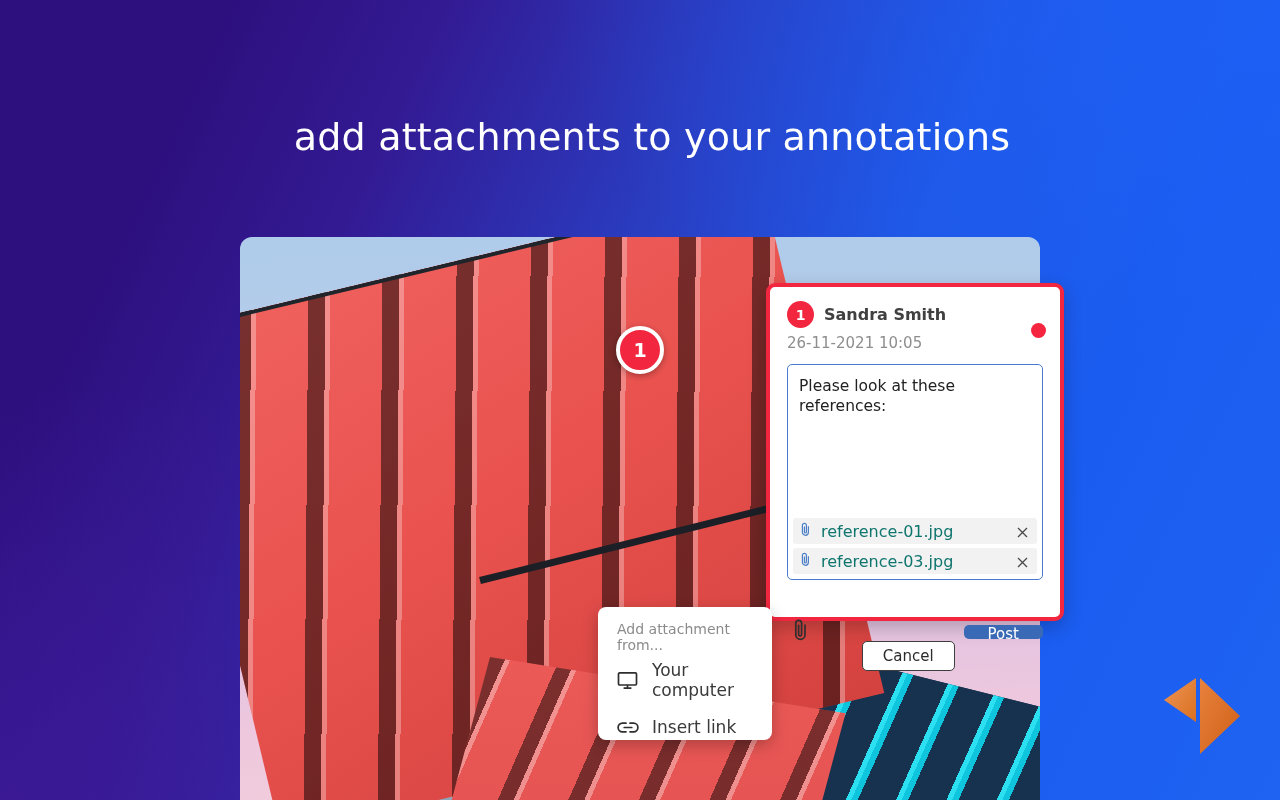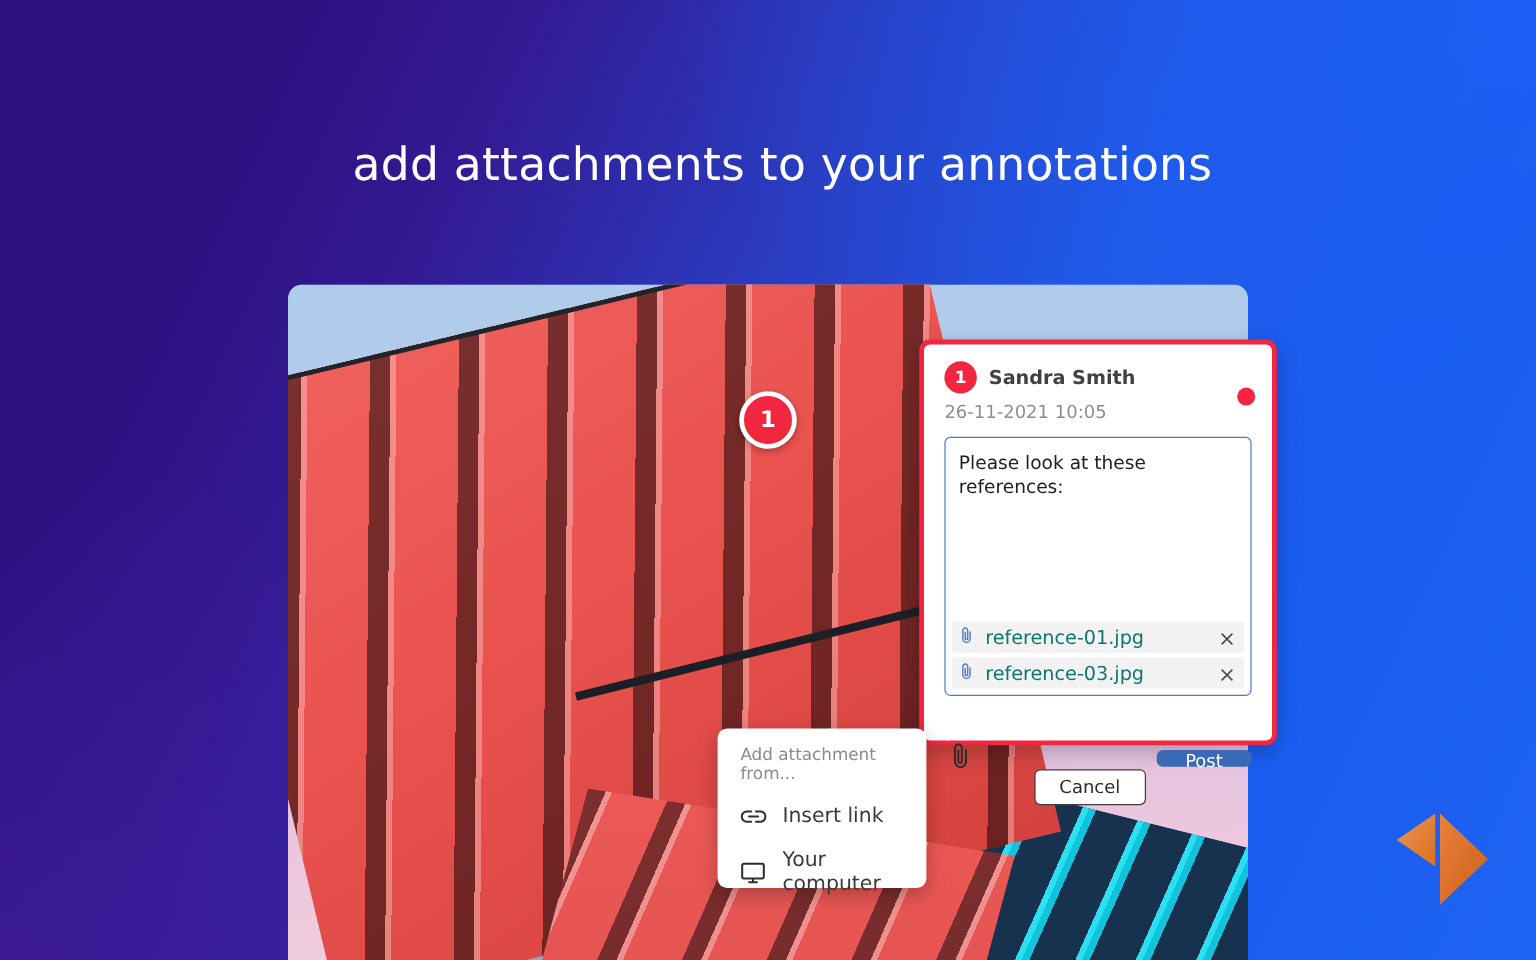--- a/index.html
+++ b/index.html
@@ -387,37 +387,37 @@
     <button id="post-btn">Post</button>
   </div>
 
 </div>
 
 <div id="dropdown">
   <div id="dd-title">Add attachment from...</div>
 
   <div class="dd-item">
     <span class="dd-ico">
+      <svg width="21" height="19" viewBox="0 0 21 19" fill="none" stroke="#2e2e2e" stroke-width="1.7">
+        <rect x="1.5" y="1.8" width="18" height="12.2" rx="1.2"></rect>
+        <path d="M10.5 14v3 M6.6 17.2h7.8"></path>
+      </svg>
+    </span>
+    <span class="dd-label">Your computer</span>
+  </div>
+
+  <div class="dd-item">
+    <span class="dd-ico">
       <svg width="22" height="13" viewBox="0 0 22 13" fill="none" stroke="#2e2e2e" stroke-width="1.7" stroke-linecap="round">
         <path d="M9 2.2H5.4a4.3 4.3 0 0 0 0 8.6H9"></path>
         <path d="M13 2.2h3.6a4.3 4.3 0 0 1 0 8.6H13"></path>
         <path d="M7.2 6.5h7.6"></path>
       </svg>
     </span>
     <span class="dd-label">Insert link</span>
-  </div>
-
-  <div class="dd-item">
-    <span class="dd-ico">
-      <svg width="21" height="19" viewBox="0 0 21 19" fill="none" stroke="#2e2e2e" stroke-width="1.7">
-        <rect x="1.5" y="1.8" width="18" height="12.2" rx="1.2"></rect>
-        <path d="M10.5 14v3 M6.6 17.2h7.8"></path>
-      </svg>
-    </span>
-    <span class="dd-label">Your computer</span>
   </div>
 </div>
 
 <div id="logo">
   <svg width="92" height="95" viewBox="0 0 92 95">
     <defs>
       <linearGradient id="lg1" x1="0" y1="0" x2="1" y2="1">
         <stop offset="0" stop-color="#ee9456"></stop>
         <stop offset="1" stop-color="#d9701f"></stop>
       </linearGradient>

